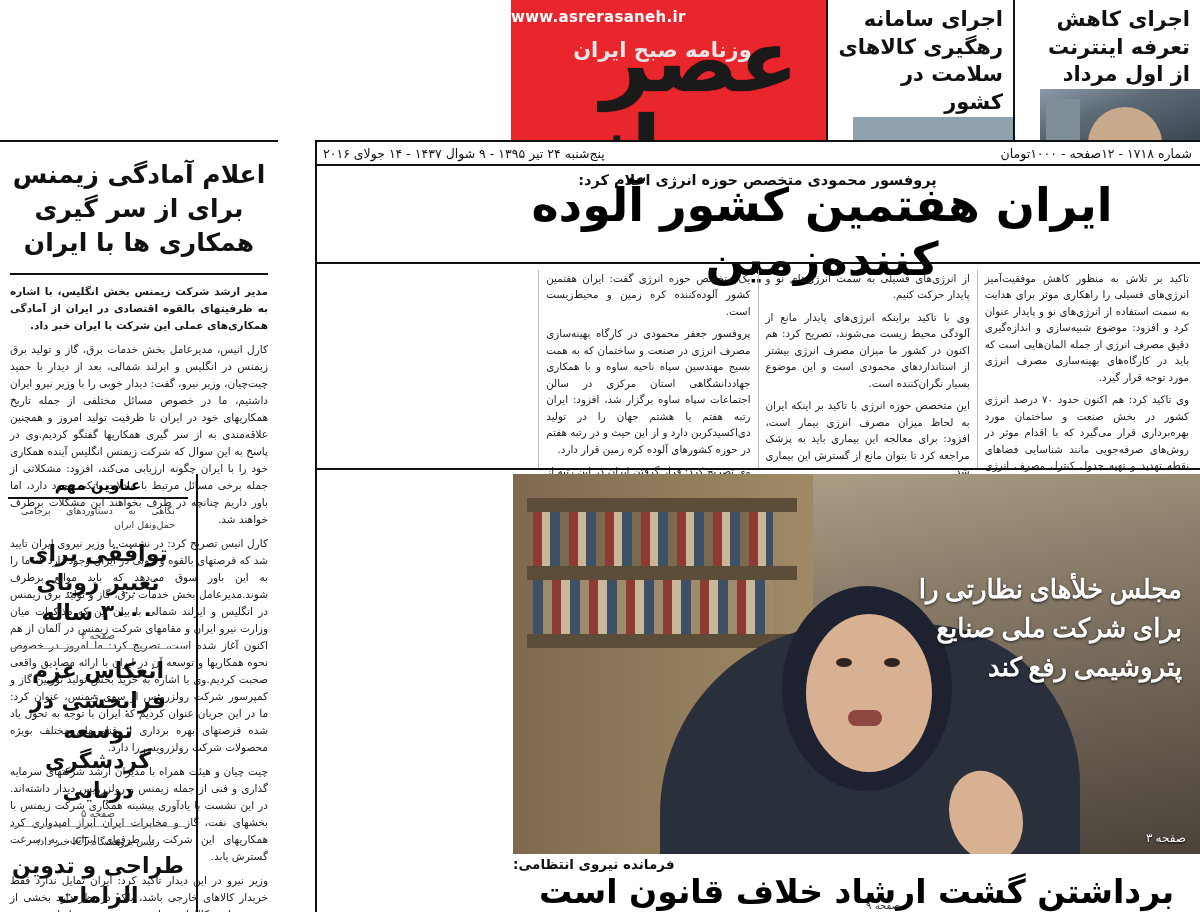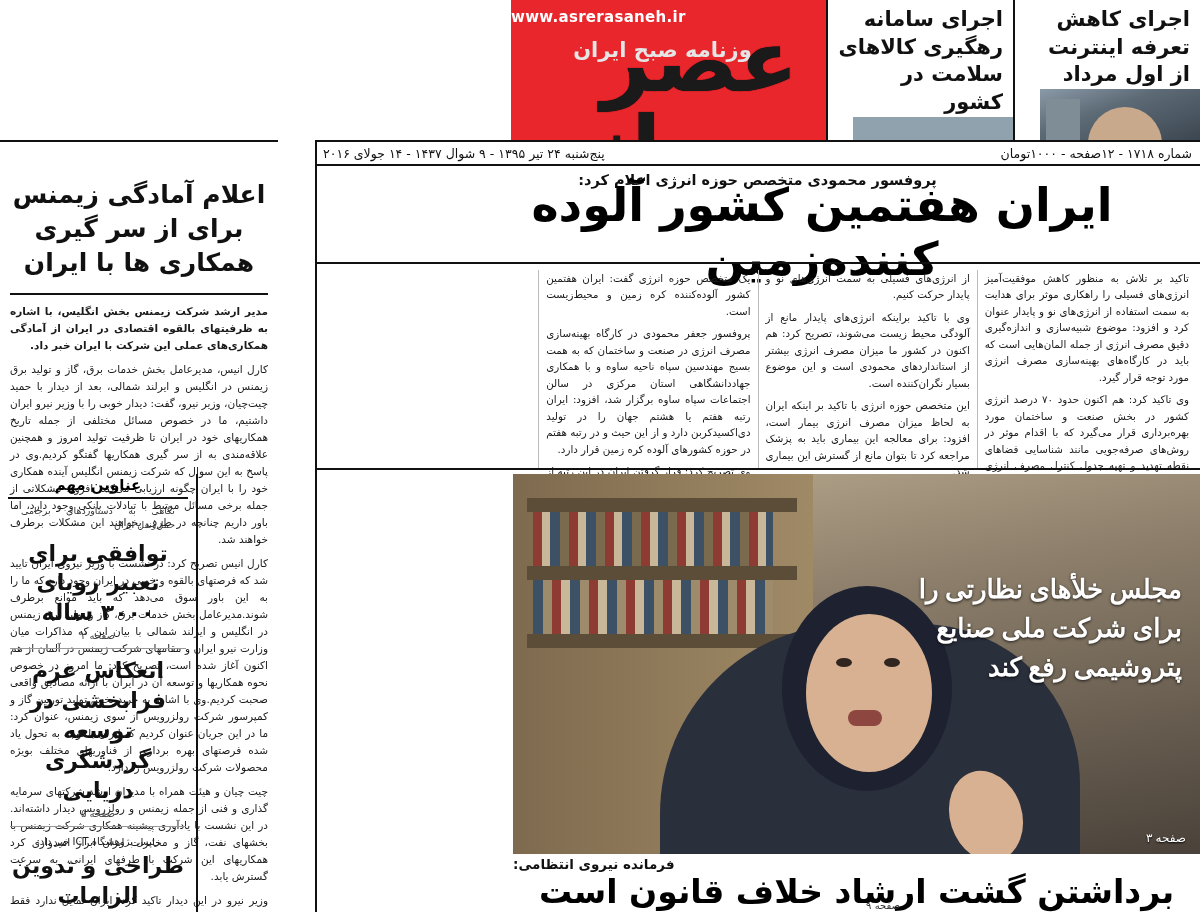--- a/index.html
+++ b/index.html
@@ -76,21 +76,21 @@
     border-top: 2px solid #111; border-bottom: 2px solid #111;
     display: flex; align-items: center; justify-content: space-between;
     padding: 0 8px; font-size: 12.5px; color: #111;
   }
 
   
   .rightcol {
     position: absolute; top: 140px; left: 0;
     width: 278px; height: 772px;
     border-top: 2px solid #111;
-    padding: 24px 10px 0 10px;
+    padding: 4px 10px 0 10px;
   }
   .rc-head {
     font-size: 25px; font-weight: bold; text-align: center;
     line-height: 1.35; color: #111; padding: 12px 2px 10px;
   }
   .rc-rule { height: 2px; background: #111; margin: 4px 0 8px; }
   .rc-body {
     font-size: 10.5px; line-height: 1.62; text-align: justify;
     color: #1a1a1a;
     column-count: 1;

